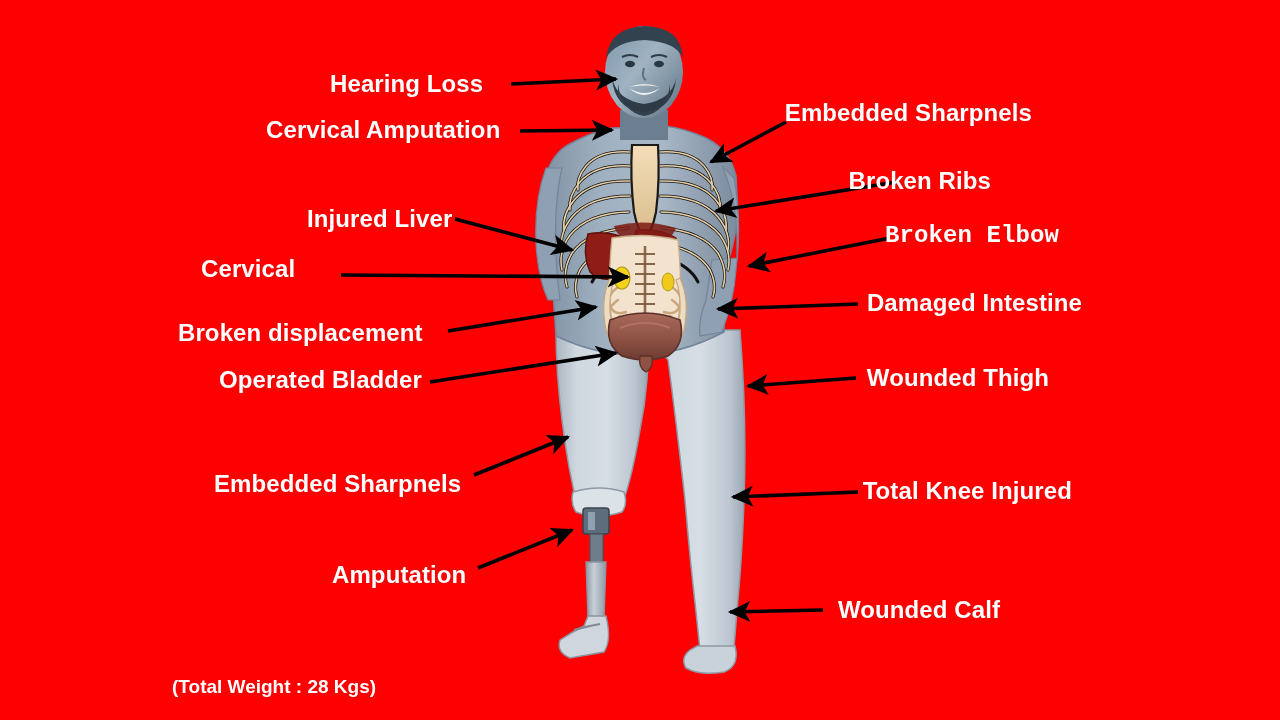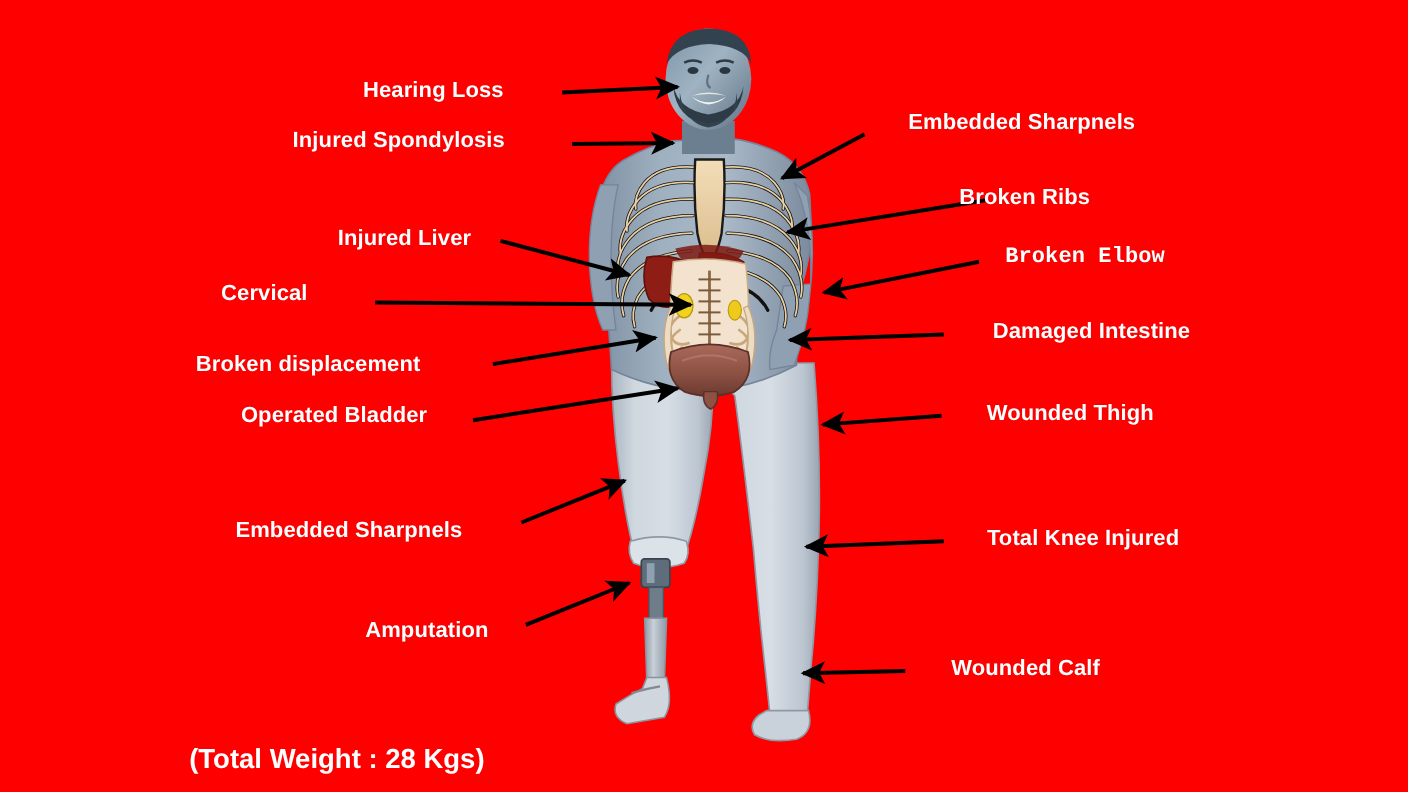--- a/index.html
+++ b/index.html
@@ -10,31 +10,31 @@
     position:relative;
   }
   #stage{position:absolute;inset:0;width:1280px;height:720px;}
 
   
   .label{
     position:absolute;
     color:#ffffff;
     font-family:"Liberation Sans",sans-serif;
     font-weight:bold;
-    font-size:20px;
+    font-size:24px;
     line-height:1;
     white-space:nowrap;
     letter-spacing:.1px;
     text-shadow:0 0 1px rgba(120,0,0,.35);
   }
   .label.right{transform:translateX(-100%);}
   .caption{
     position:absolute;
     left:172px;top:676px;
-    color:#ffffff;font-weight:bold;font-size:25px;
+    color:#ffffff;font-weight:bold;font-size:19px;
     font-family:"Liberation Sans",sans-serif;
     white-space:nowrap;
   }
 
   
   #arrows{position:absolute;left:0;top:0;width:1280px;height:720px;}
 
   
   #figure{position:absolute;left:0;top:0;width:1280px;height:720px;}
 </style>
@@ -232,21 +232,21 @@
         <line x1="890" y1="238" x2="749" y2="266" marker-end="url(#ah)"></line>
         <line x1="858" y1="304" x2="718" y2="309" marker-end="url(#ah)"></line>
         <line x1="856" y1="378" x2="748" y2="386" marker-end="url(#ah)"></line>
         <line x1="858" y1="492" x2="733" y2="497" marker-end="url(#ah)"></line>
         <line x1="823" y1="610" x2="730" y2="612" marker-end="url(#ah)"></line>
       </g>
   </svg>
 
   <div id="labels-left">
       <div class="label" style="left: 330px; top: 72px;">Hearing Loss</div>
-      <div class="label" style="left: 266px; top: 118px;">Injured Spondylosis</div>
+      <div class="label" style="left: 266px; top: 118px;">Cervical Amputation</div>
       <div class="label" style="left: 307px; top: 207px;">Injured Liver</div>
       <div class="label" style="left: 201px; top: 257px;">Cervical</div>
       <div class="label" style="left: 178px; top: 321px;">Broken displacement</div>
       <div class="label" style="left: 219px; top: 368px;">Operated Bladder</div>
       <div class="label" style="left: 214px; top: 472px;">Embedded Sharpnels</div>
       <div class="label" style="left: 332px; top: 563px;">Amputation</div>
     </div>
   <div id="labels-right">
       <div class="label right" style="left: 1032px; top: 101px;">Embedded Sharpnels</div>
       <div class="label right" style="left: 991px; top: 169px;">Broken Ribs</div>

